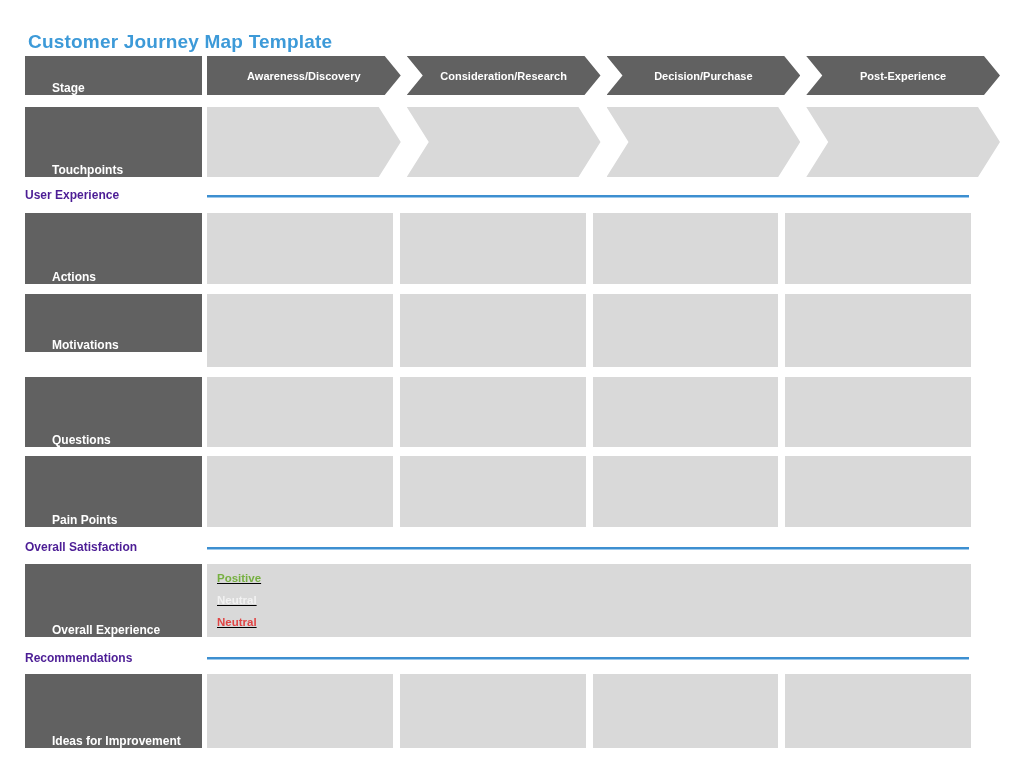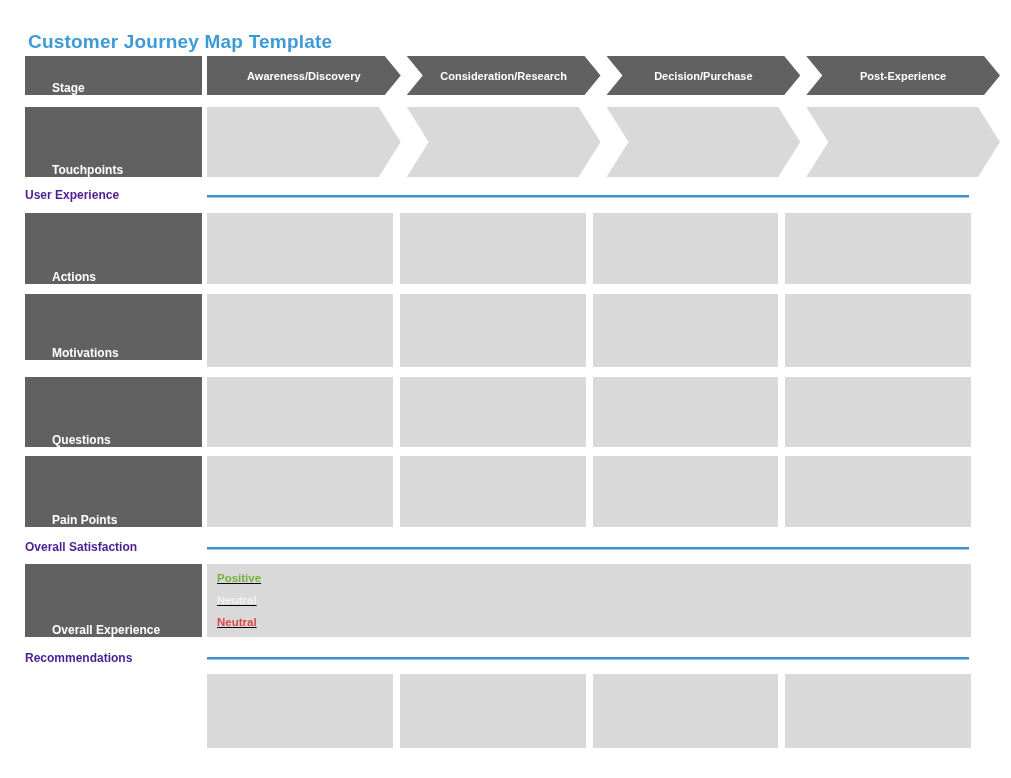--- a/index.html
+++ b/index.html
@@ -143,21 +143,21 @@
   <div class="hdr" style="top:213px;height:71px">
     <span>Actions</span>
   </div>
   <div class="cells" style="top:213px;height:71px">
     <div class="cell"></div>
     <div class="cell"></div>
     <div class="cell"></div>
     <div class="cell"></div>
   </div>
 
-  <div class="hdr" style="top:294px;height:66px">
+  <div class="hdr" style="top:294px;height:58px">
     <span>Motivations</span>
   </div>
   <div class="cells" style="top:294px;height:73px">
     <div class="cell"></div>
     <div class="cell"></div>
     <div class="cell"></div>
     <div class="cell"></div>
   </div>
 
   <div class="hdr" style="top:377px;height:70px">
@@ -188,20 +188,23 @@
   </div>
   <div class="ce-bar" style="top:564px;height:73px">
     <span class="sat" style="color: rgb(118, 176, 65);">Positive</span>
     <span class="sat" style="color: rgb(242, 242, 242);">Neutral</span>
     <span class="sat" style="color: rgb(224, 69, 69);">Neutral</span>
   </div>
 
   <div class="section-label" style="top:652px">Recommendations</div>
   <div class="section-line" style="top:657px"></div>
 
+  <div class="hdr" style="top:674px;height:74px">
+    <span>Ideas for Improvement</span>
+  </div>
   <div class="cells" style="top:674px;height:74px">
     <div class="cell"></div>
     <div class="cell"></div>
     <div class="cell"></div>
     <div class="cell"></div>
   </div>
 
 </div>
 
 </body></html>

